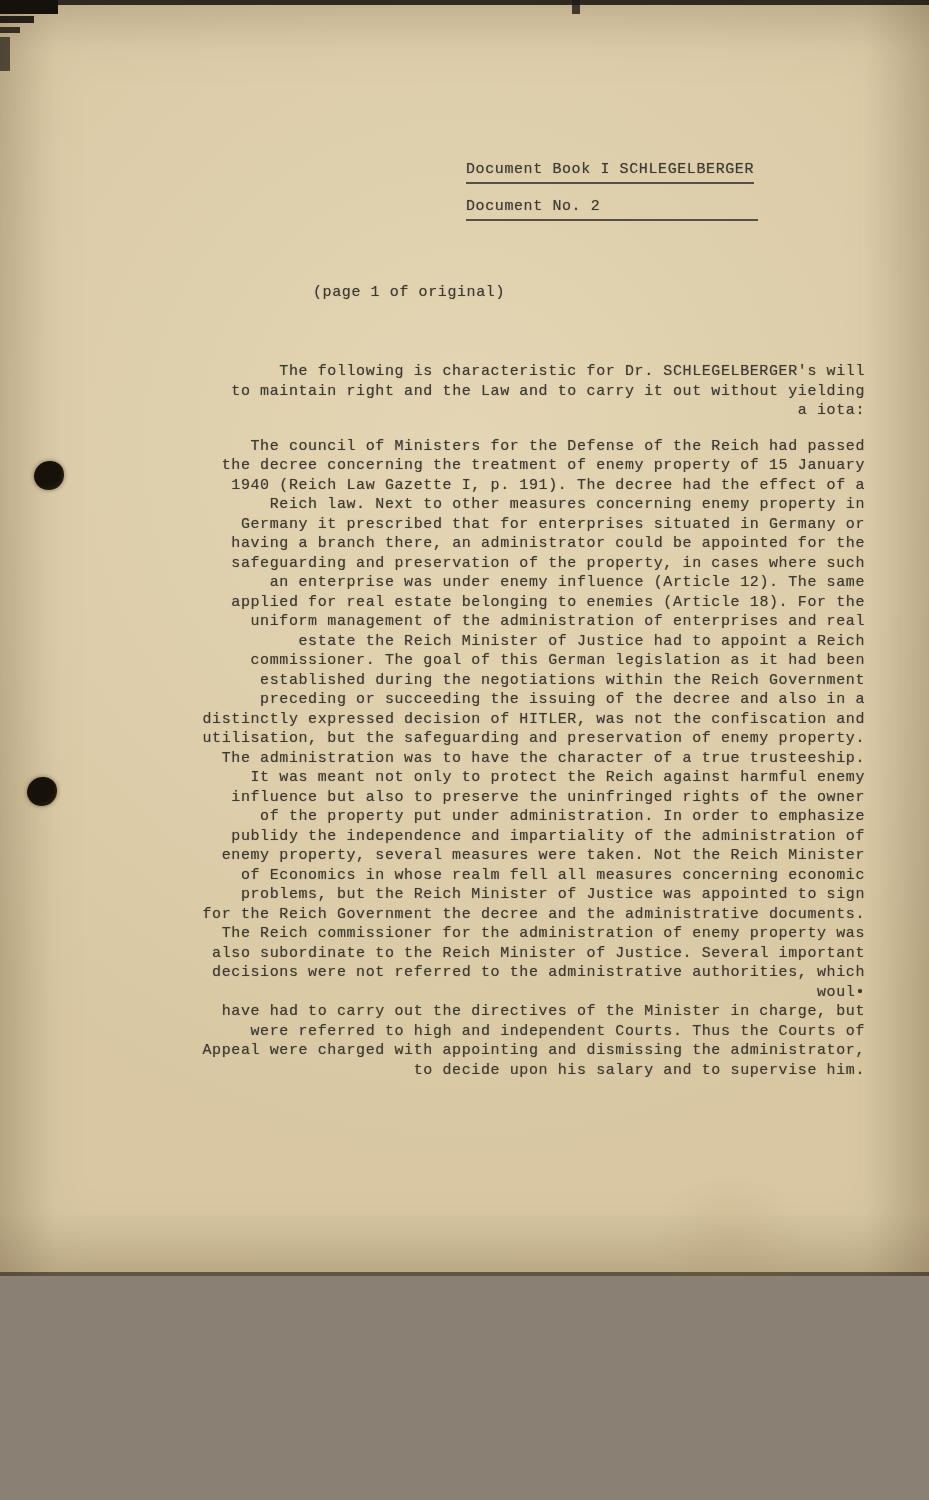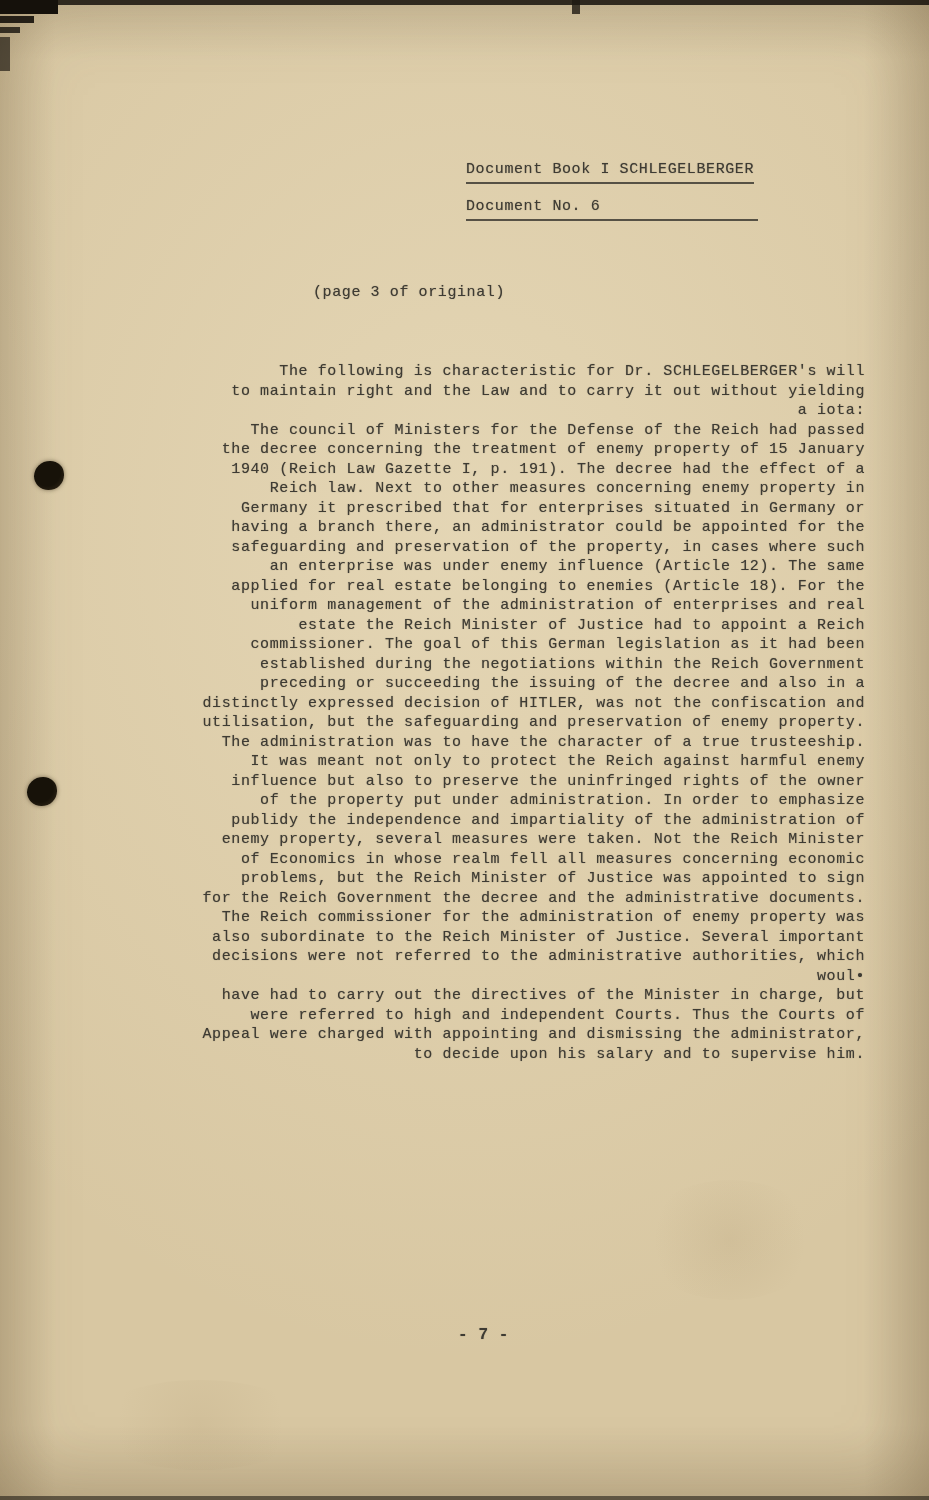--- a/index.html
+++ b/index.html
@@ -3,21 +3,21 @@
 <meta charset="utf-8">
 <style>
   html, body {
     margin: 0;
     padding: 0;
     background: #8a8174;
   }
   .page {
     position: relative;
     width: 929px;
-    height: 1500px;
+    height: 1276px;
     overflow: hidden;
     font-family: "Liberation Mono", "DejaVu Sans Mono", monospace;
     color: #3e3b33;
     background:
       radial-gradient(120% 90% at 50% 35%, rgba(238,226,196,0.55) 0%, rgba(214,197,160,0) 62%),
       linear-gradient(90deg, rgba(110,90,60,0.22) 0%, rgba(110,90,60,0) 6%, rgba(110,90,60,0) 93%, rgba(110,90,60,0.25) 100%),
       linear-gradient(0deg, rgba(110,90,60,0.20) 0%, rgba(110,90,60,0) 5%, rgba(110,90,60,0) 96%, rgba(90,75,50,0.16) 100%),
       #d8c7a2;
     box-shadow: inset 0 0 80px rgba(120,98,62,0.25);
   }
@@ -57,20 +57,21 @@
     width: 690px;
     font-size: 15px;
     line-height: 19.5px;
     text-align: right;
   }
   .para {
     white-space: pre-wrap;
     margin: 0;
   }
   .para + .para {
+    margin-top: 16px;
   }
   
   .page-number {
     position: absolute;
     left: 458px;
     top: 1326px;
     font-size: 16px;
     font-weight: bold;
   }
   
@@ -156,25 +157,25 @@
   <div class="stain2"></div>
 
   <div class="hole-punch hole-top"></div>
   <div class="hole-punch hole-bottom"></div>
 
   <div class="doc-header typed">
     <div>
       <span class="hline">Document Book I SCHLEGELBERGER</span>
     </div>
     <div>
-      <span class="hline hline2">Document No. 6</span>
+      <span class="hline hline2">Document No. 2</span>
     </div>
   </div>
 
-  <div class="page-ref typed">(page 3 of original)</div>
+  <div class="page-ref typed">(page 1 of original)</div>
 
   <div class="body-block typed">
     <p class="para">     The following is characteristic for Dr. SCHLEGELBERGER's will
 to maintain right and the Law and to carry it out without yielding
 a iota:</p>
     <p class="para">     The council of Ministers for the Defense of the Reich had passed
 the decree concerning the treatment of enemy property of 15 January
 1940 (Reich Law Gazette I, p. 191). The decree had the effect of a
 Reich law. Next to other measures concerning enemy property in
 Germany it prescribed that for enterprises situated in Germany or

